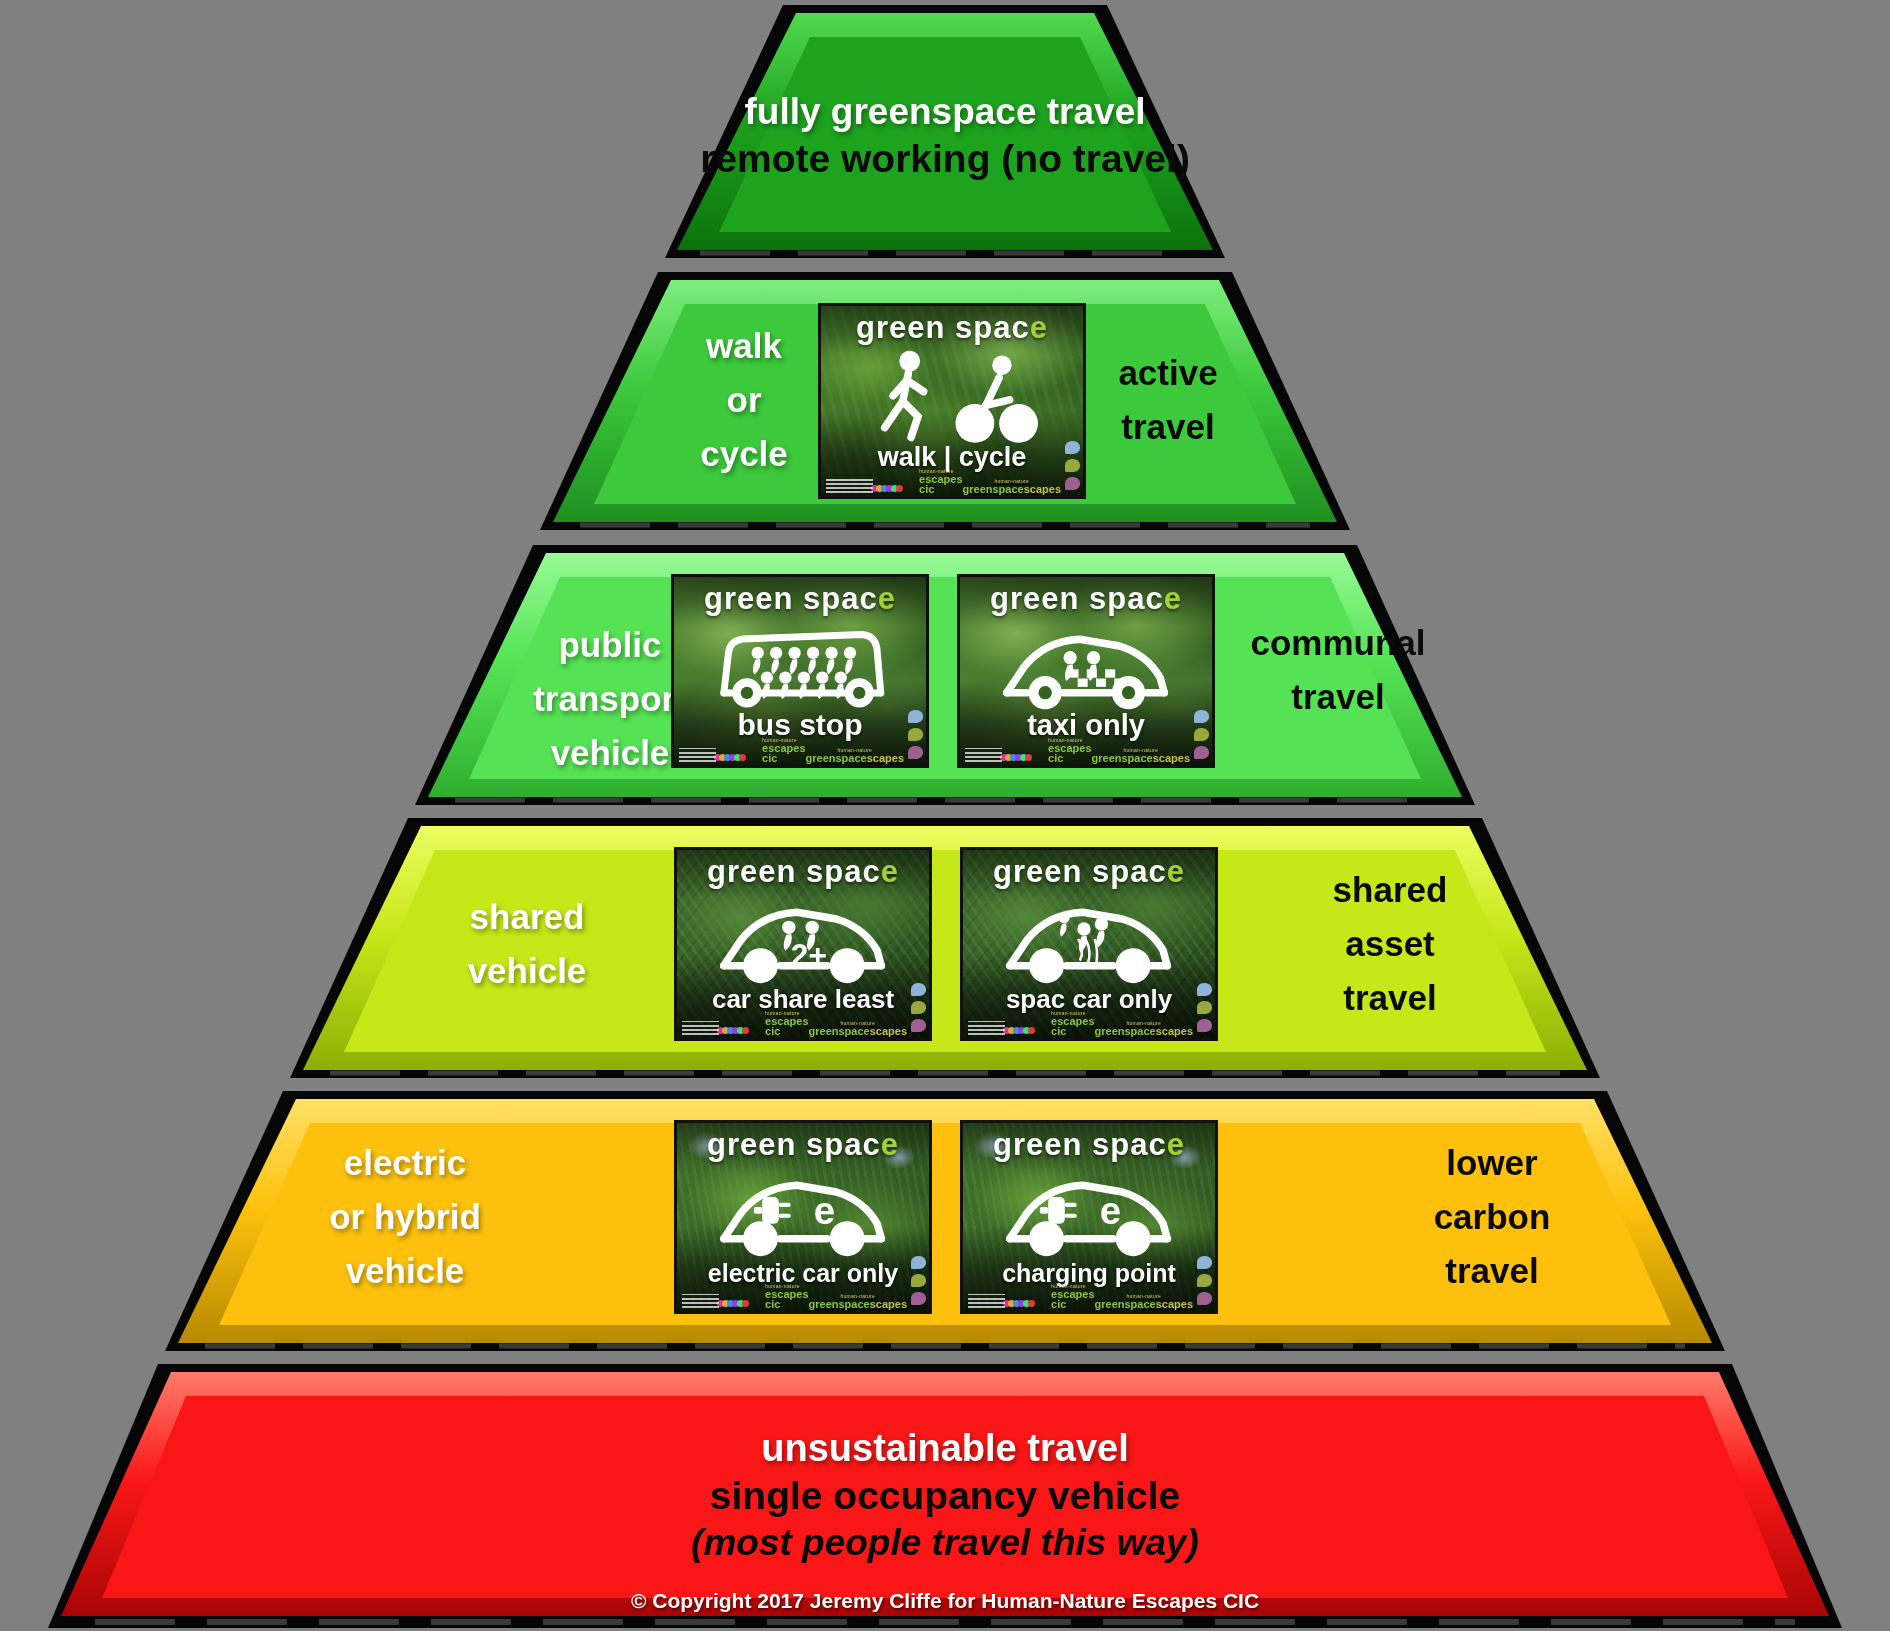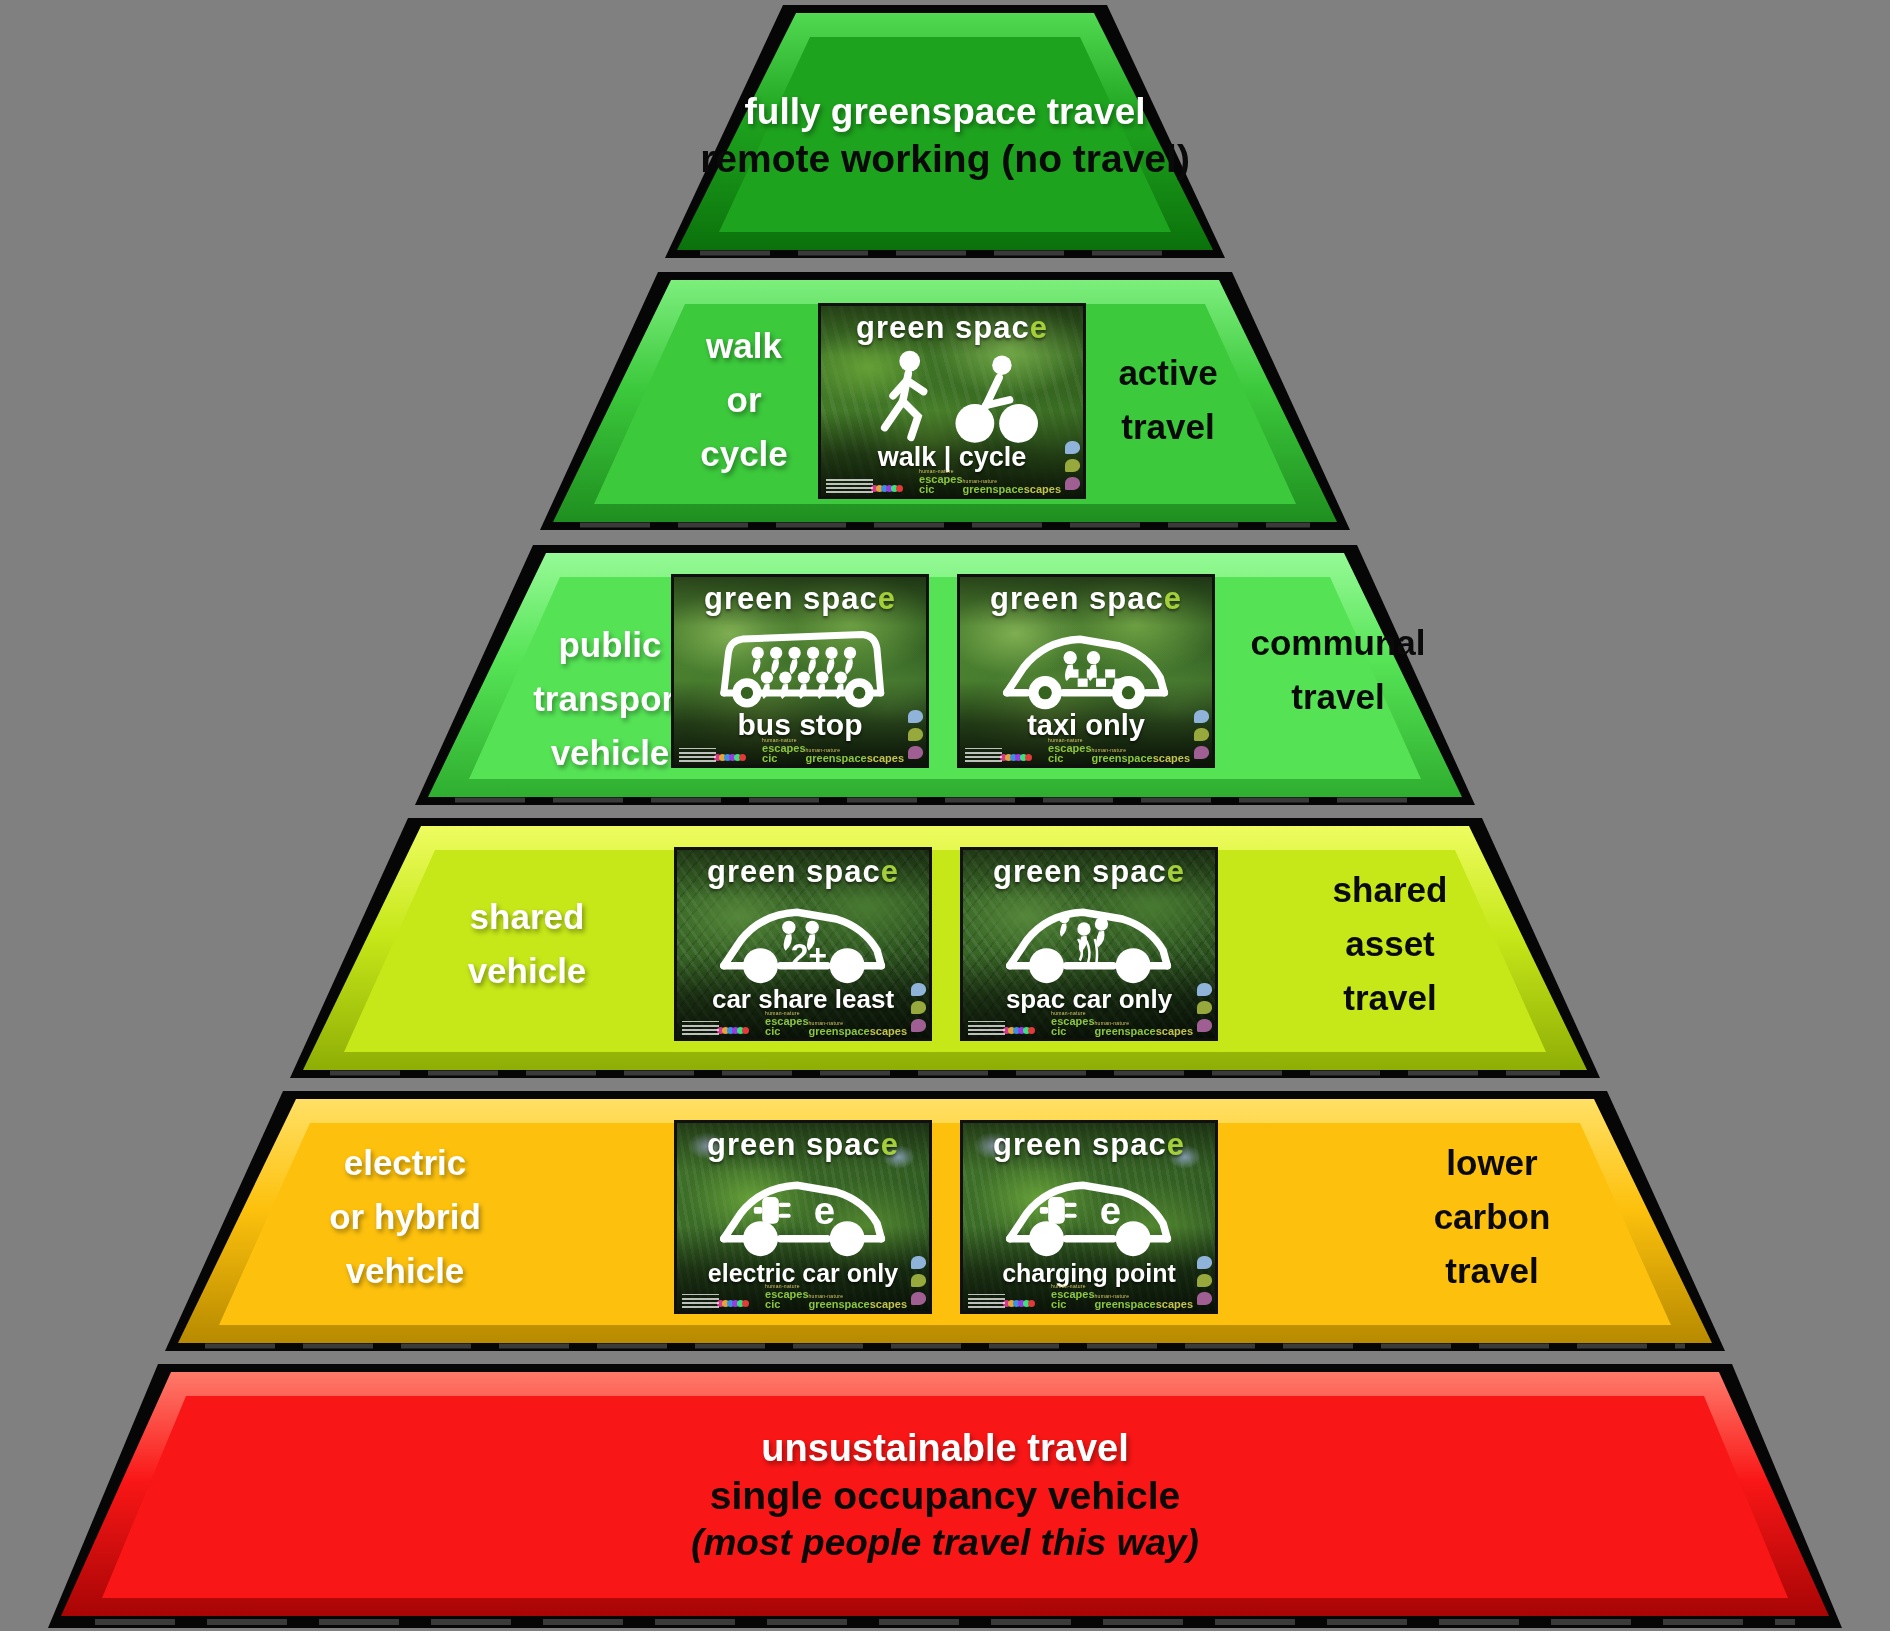--- a/index.html
+++ b/index.html
@@ -64,21 +64,21 @@
   .fineprint{width:98px;height:15px;opacity:.85;background:
      repeating-linear-gradient(180deg,rgba(255,255,255,.85) 0 1.5px,rgba(0,0,0,0) 1.5px 4.1px);}
   .logo-cic{flex:1;display:flex;align-items:flex-end;justify-content:center;gap:16px;}
   .dots{display:flex;align-items:flex-end;padding-bottom:2px;}
   .dots i{width:7px;height:7px;border-radius:50%;margin-left:-2px;display:block;}
   .d1{background:#d43a8a}.d2{background:#e2a53a}.d3{background:#3a8fe2}
   .d4{background:#9c3ae2}.d5{background:#3ae27f}.d6{background:#e23a3a}
   .cic-text{line-height:6px;text-align:left;}
   .tiny{display:block;font-size:5px;color:#d9c96a;letter-spacing:.3px;}
   .cic{display:block;font-size:11px;font-weight:700;color:#8dc63f;line-height:10px;}
-  .gss{text-align:left;line-height:6px;}
+  .gss{text-align:center;line-height:6px;text-decoration:underline;}
   .gss .brandline{display:block;font-size:11px;font-weight:700;line-height:10px;}
   .g1{color:#8dc63f}.g2{color:#c2c24e}
   .side-dots{position:absolute;right:3px;bottom:6px;display:flex;flex-direction:column;gap:5px;}
   .side-dots i{width:15px;height:13px;border-radius:45% 45% 45% 10%;display:block;}
   .b1{background:#8fb3d9}.b2{background:#97a83c}.b3{background:#a05f93}
   .picto{display:block;}
   .badge,.plug-e{font-family:"Liberation Sans",sans-serif;font-weight:700;fill:#ffffff;}
 </style>
 </head>
 <body>
@@ -571,14 +571,15 @@
         <i class="b2"></i>
         <i class="b3"></i>
       </div>
   </div>
 
   <div class="lbl red-block" style="left:945px;top:1425px;">
     <span class="ln w" style="font-size:38px">unsustainable travel</span>
     <span class="ln b" style="font-size:39px">single occupancy vehicle</span>
     <span class="ln b it" style="font-size:37px">(most people travel this way)</span>
   </div>
+  <div class="copyright" style="left:945px;top:1589px;">© Copyright 2017 Jeremy Cliffe for Human-Nature Escapes CIC</div>
 
 </div>
 
 </body></html>

